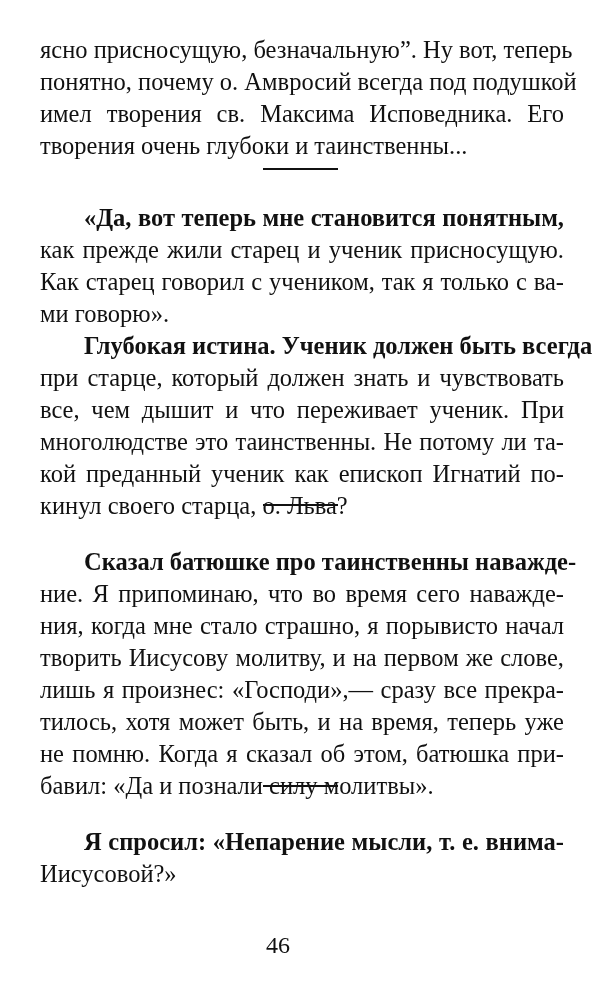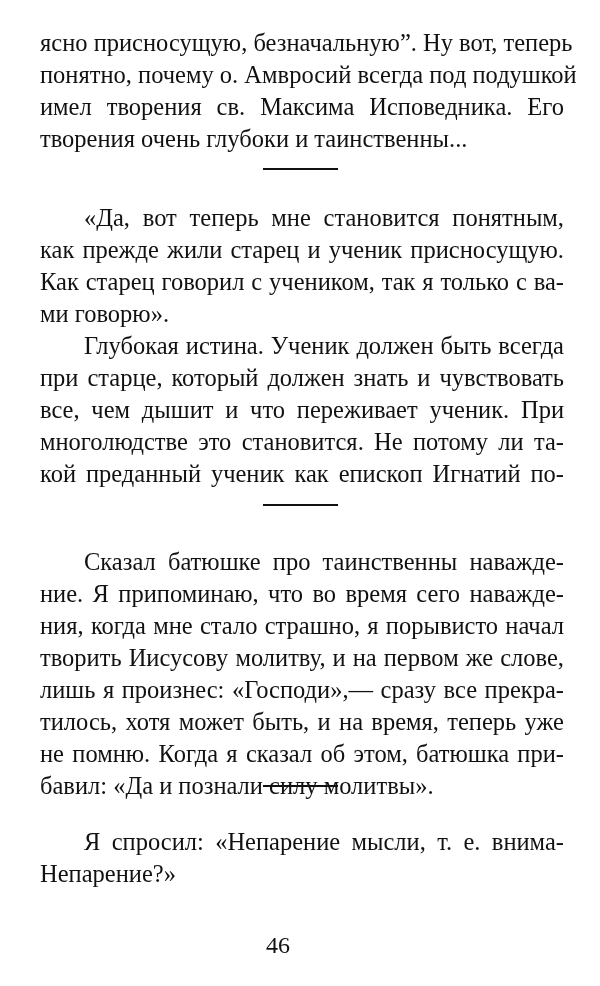--- a/index.html
+++ b/index.html
@@ -4,66 +4,67 @@
 <style>
   html, body { margin: 0; padding: 0; background: #ffffff; }
   body { width: 600px; height: 986px; position: relative; overflow: hidden; }
   .page {
     position: absolute; left: 40px; top: 22px; width: 524px;
     font-family: "Liberation Serif", "DejaVu Serif", serif;
     font-size: 24.5px; line-height: 32px; color: #111111;
   }
   .line { display: block; white-space: nowrap; height: 32px; text-align: justify; text-align-last: justify; }
   .line.last { text-align-last: left; }
-  .line.indent { padding-left: 44px; }
+  .line.indent { padding-left: 44px; font-weight: bold; }
   .sep { position: absolute; left: 263px; width: 75px; height: 0; border-top: 2px solid #111111; }
   .pagenum {
     position: absolute; left: 0; width: 556px; top: 932px; text-align: center;
     font-family: "Liberation Serif", "DejaVu Serif", serif; font-size: 24px; color: #111111;
   }
   .block { position: absolute; left: 0; width: 524px; }
 </style>
 </head>
 <body>
 
 <div class="page">
 
-  <div class="block" style="top:5px;">
+  <div class="block" style="top:12px;">
     <span class="line">ясно присносущую, безначальную”. Ну вот, теперь</span>
     <span class="line">понятно, почему о. Амвросий всегда под подушкой</span>
     <span class="line">имел творения св. Максима Исповедника. Его</span>
     <span class="line last">творения очень глубоки и таинственны...</span>
   </div>
 
   <div class="block" style="top:180px;">
     <span class="line indent">«Да, вот теперь мне становится понятным,</span>
     <span class="line">как прежде жили старец и ученик присносущую.</span>
     <span class="line">Как старец говорил с учеником, так я только с ва-</span>
     <span class="line last">ми говорю».</span>
     <span class="line indent">Глубокая истина. Ученик должен быть всегда</span>
     <span class="line">при старце, который должен знать и чувствовать</span>
     <span class="line">все, чем дышит и что переживает ученик. При</span>
-    <span class="line">многолюдстве это становится. Не потому ли та-</span>
+    <span class="line">многолюдстве это таинственны. Не потому ли та-</span>
     <span class="line">кой преданный ученик как епископ Игнатий по-</span>
+    <span class="line last">кинул своего старца, о. Льва?</span>
   </div>
 
   <div class="block" style="top:524px;">
     <span class="line indent">Сказал батюшке про таинственны наважде-</span>
     <span class="line">ние. Я припоминаю, что во время сего наважде-</span>
     <span class="line">ния, когда мне стало страшно, я порывисто начал</span>
     <span class="line">творить Иисусову молитву, и на первом же слове,</span>
     <span class="line">лишь я произнес: «Господи»,— сразу все прекра-</span>
     <span class="line">тилось, хотя может быть, и на время, теперь уже</span>
     <span class="line">не помню. Когда я сказал об этом, батюшка при-</span>
     <span class="line last">бавил: «Да и познали силу молитвы».</span>
   </div>
 
   <div class="block" style="top:804px;">
     <span class="line indent">Я спросил: «Непарение мысли, т. е. внима-</span>
-    <span class="line last">Непарение?»</span>
+    <span class="line last">Иисусовой?»</span>
   </div>
 </div>
 
 <div class="sep" style="top:168px;"></div>
 <div class="sep" style="top:504px;"></div>
 <div class="sep" style="top:785px;"></div>
 
 <div class="pagenum">46</div>
 
 </body></html>

